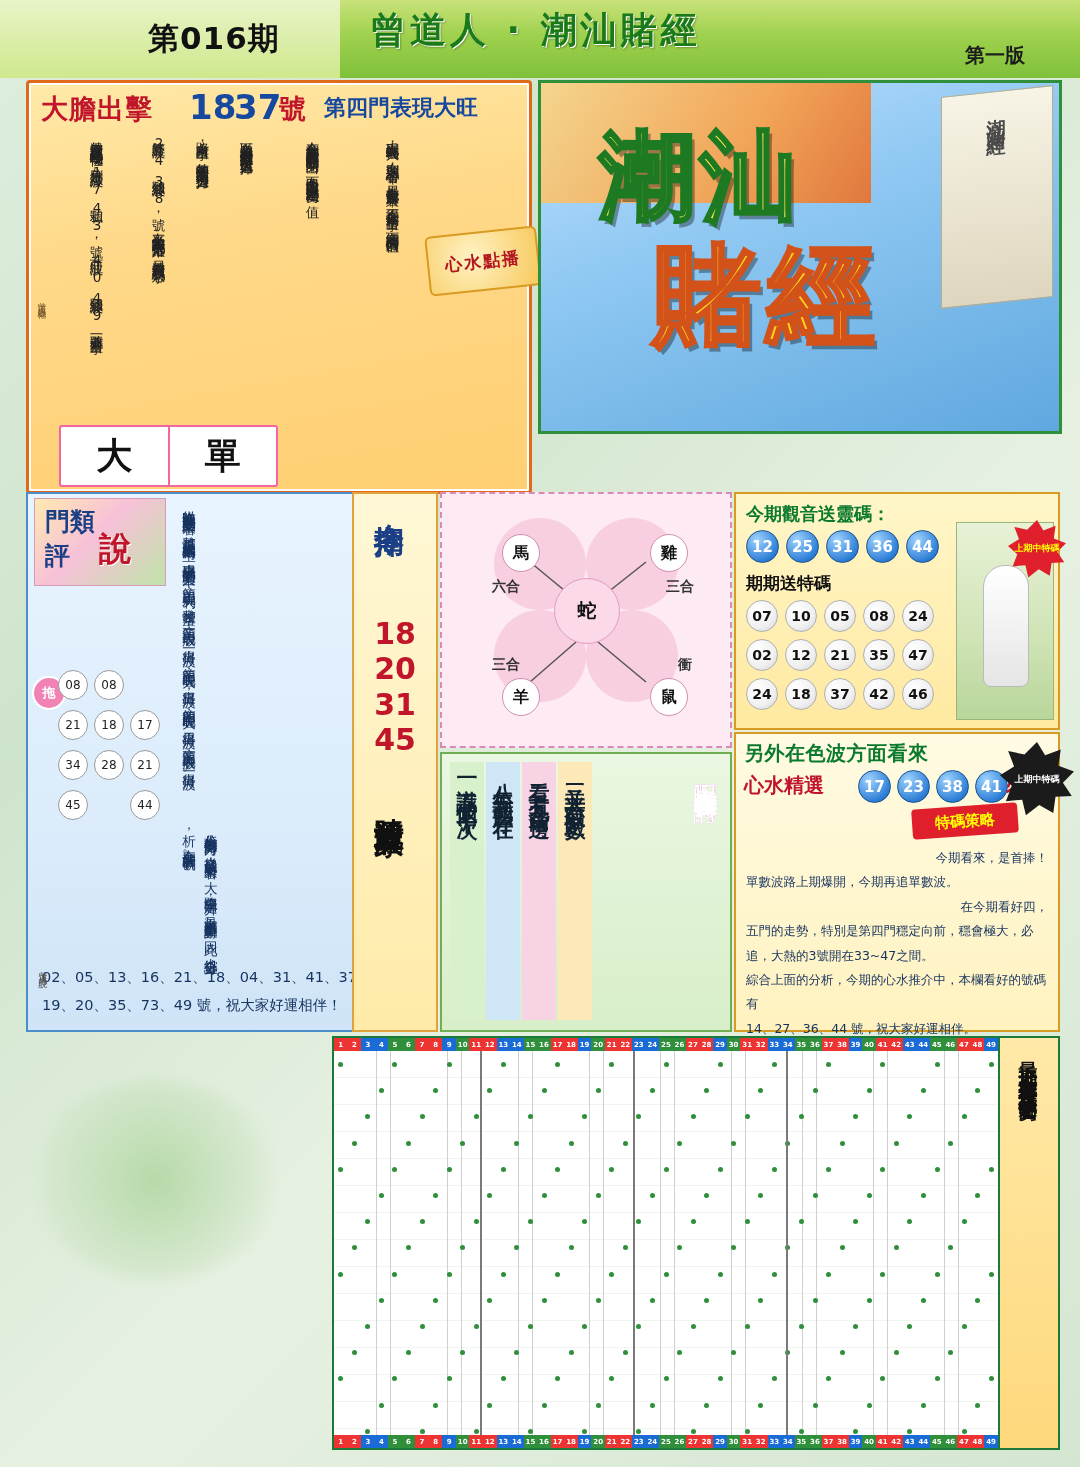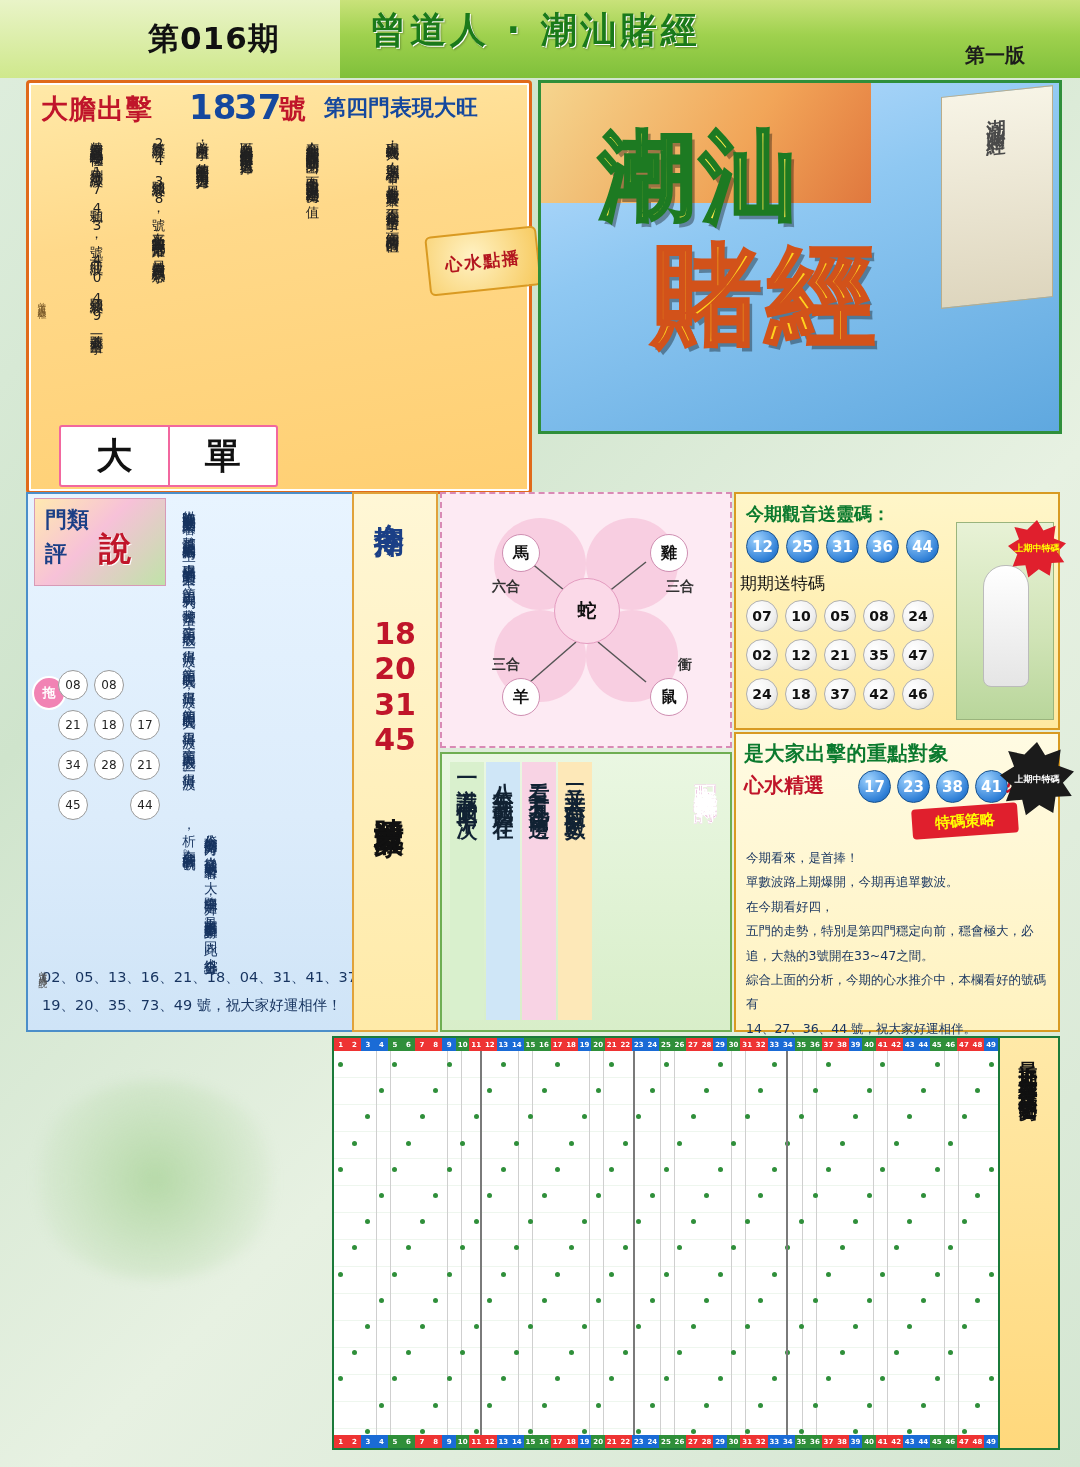--- a/index.html
+++ b/index.html
@@ -115,21 +115,21 @@
     position:absolute;left:26px;top:492px;width:360px;height:536px;
     background:linear-gradient(180deg,#e8f4ff 0%,#dcecfb 60%,#cfe4f7 100%);
     border:2px solid #4b8ec9;
   }
   .boxB-head{
     position:absolute;left:6px;top:4px;width:130px;height:86px;
     background:linear-gradient(135deg,#ffe9b0,#f7c1d8 45%,#bfe3a8);
     border:1px solid #d79ab7;
   }
   .boxB-head .t1,.boxB-head .t2{
-    position:absolute;font-size:22px;font-weight:bold;color:#1b3f86;
+    position:absolute;font-size:25px;font-weight:bold;color:#1b3f86;
   }
   .boxB-head .t1{left:10px;top:6px;}
   .boxB-head .t2{left:10px;top:40px;}
   .boxB-head .t3{
     position:absolute;left:64px;top:28px;font-size:33px;font-weight:bold;color:#c0152a;
     text-shadow:1px 1px 0 #fff;
   }
   .boxB-text{
     position:absolute;left:150px;top:6px;width:200px;height:330px;
   }
@@ -246,21 +246,21 @@
     background:linear-gradient(180deg,#fff6c9,#ffe9a0);border:2px solid #d89a22;
   }
   .boxF .ft{position:absolute;left:10px;top:8px;font-size:18px;font-weight:bold;color:#0b7a2e;}
   .boxF .frow1{position:absolute;left:10px;top:36px;display:flex;gap:7px;}
   .ballBlue{
     width:31px;height:31px;border-radius:50%;
     background:radial-gradient(circle at 33% 28%,#9fd3ff,#2f7fd6 70%,#1a5fae);
     border:1px solid #15518f;color:#fff;font-size:15px;font-weight:bold;
     display:flex;align-items:center;justify-content:center;
   }
-  .boxF .ft2{position:absolute;left:4px;top:78px;font-size:17px;font-weight:normal;color:#111;}
+  .boxF .ft2{position:absolute;left:10px;top:78px;font-size:17px;font-weight:bold;color:#111;}
   .gridF{position:absolute;left:10px;top:106px;}
   .gridF .r{display:flex;gap:7px;margin-bottom:7px;}
   .ballWhite{
     width:30px;height:30px;border-radius:50%;
     background:radial-gradient(circle at 34% 30%,#ffffff,#f0f0f0 60%,#d2d2d2);
     border:1px solid #b0b0b0;color:#111;font-size:14px;font-weight:bold;
     display:flex;align-items:center;justify-content:center;
   }
   .guanyin{
     position:absolute;right:4px;top:28px;width:96px;height:196px;
@@ -288,21 +288,21 @@
   .boxG .gt2{position:absolute;left:8px;top:38px;font-size:20px;font-weight:bold;color:#c0152a;}
   .boxG .gballs{position:absolute;left:122px;top:36px;display:flex;gap:6px;}
   .boxG .gwin{position:absolute;right:12px;top:36px;font-size:20px;font-weight:bold;color:#c0152a;}
   .boxG .gstamp{
     position:absolute;right:40px;top:72px;width:106px;height:30px;background:#e01f2d;
     color:#ff0;font-size:15px;font-weight:bold;display:flex;align-items:center;justify-content:center;
     border-radius:4px;transform:rotate(-4deg);
   }
   .boxG .body{position:absolute;left:10px;top:112px;width:302px;font-size:12.5px;color:#16335f;line-height:1.95;}
   .boxG .body .r{display:block;}
-  .boxG .body .ri{display:block;text-align:left;}
+  .boxG .body .ri{display:block;text-align:right;}
   .burst2{
     position:absolute;right:-16px;top:8px;width:74px;height:74px;background:#1b1b1b;
     color:#fff;font-size:9px;font-weight:bold;line-height:1.15;text-align:center;
     display:flex;align-items:center;justify-content:center;
     clip-path:polygon(50% 0%,61% 18%,82% 10%,79% 32%,100% 40%,85% 55%,97% 73%,75% 74%,72% 96%,53% 85%,35% 99%,30% 78%,8% 80%,16% 59%,0% 45%,19% 33%,11% 12%,33% 17%);
   }
 
   
   .boxH{
     position:absolute;left:332px;top:1036px;width:724px;height:410px;
@@ -512,21 +512,21 @@
         <div class="ballWhite">46</div>
       </div>
     </div>
     <div class="guanyin">
       <div class="figure"></div>
     </div>
     <div class="burst">上期中特碼</div>
   </div>
 
   <div class="boxG">
-    <div class="gt">是大家出擊的重點對象</div>
+    <div class="gt">另外在色波方面看來</div>
     <div class="gt2">心水精選</div>
     <div class="gballs">
       <div class="ballBlue">17</div>
       <div class="ballBlue">23</div>
       <div class="ballBlue">38</div>
       <div class="ballBlue">41</div>
     </div>
     <div class="gwin">必贏</div>
     <div class="gstamp">特碼策略</div>
     <div class="burst2">上期中特碼</div>

